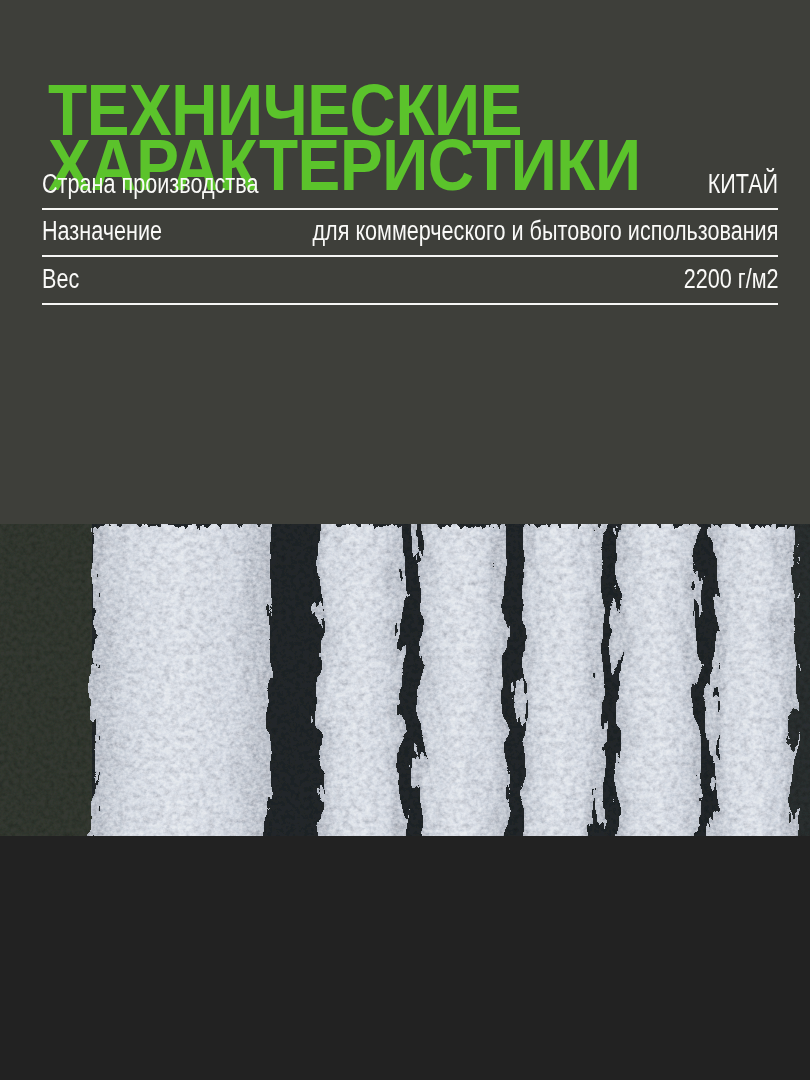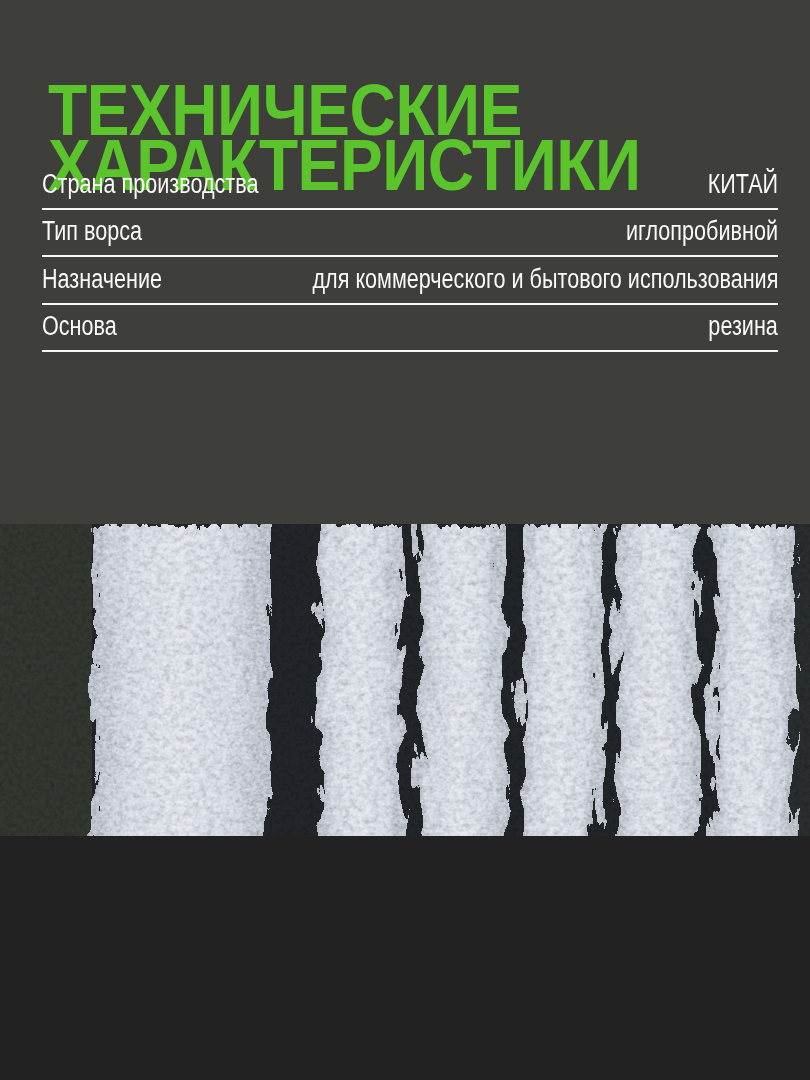--- a/index.html
+++ b/index.html
@@ -43,30 +43,26 @@
     <span style="display:block">ТЕХНИЧЕСКИЕ</span>
     <span style="display:block">ХАРАКТЕРИСТИКИ</span>
   </h1>
 
   <div class="specs">
     <div class="row">
       <span class="lbl">Страна производства</span>
       <span class="val">КИТАЙ</span>
     </div>
     <div class="row">
-      <span class="lbl">Тип ворса</span>
-      <span class="val">иглопробивной</span>
-    </div>
-    <div class="row">
       <span class="lbl">Назначение</span>
       <span class="val">для коммерческого и бытового использования</span>
     </div>
     <div class="row">
-      <span class="lbl">Основа</span>
-      <span class="val">резина</span>
+      <span class="lbl">Вес</span>
+      <span class="val">2200 г/м2</span>
     </div>
   </div>
 
   <div class="photo">
     <svg width="810" height="556" viewBox="0 0 810 556" xmlns="http://www.w3.org/2000/svg">
       <defs>
         <linearGradient id="pg" x1="0" y1="0" x2="1" y2="0">
           <stop offset="0" stop-color="#8d98a4"></stop>
           <stop offset="0.2" stop-color="#c3cbd4"></stop>
           <stop offset="0.5" stop-color="#d4dae1"></stop>

